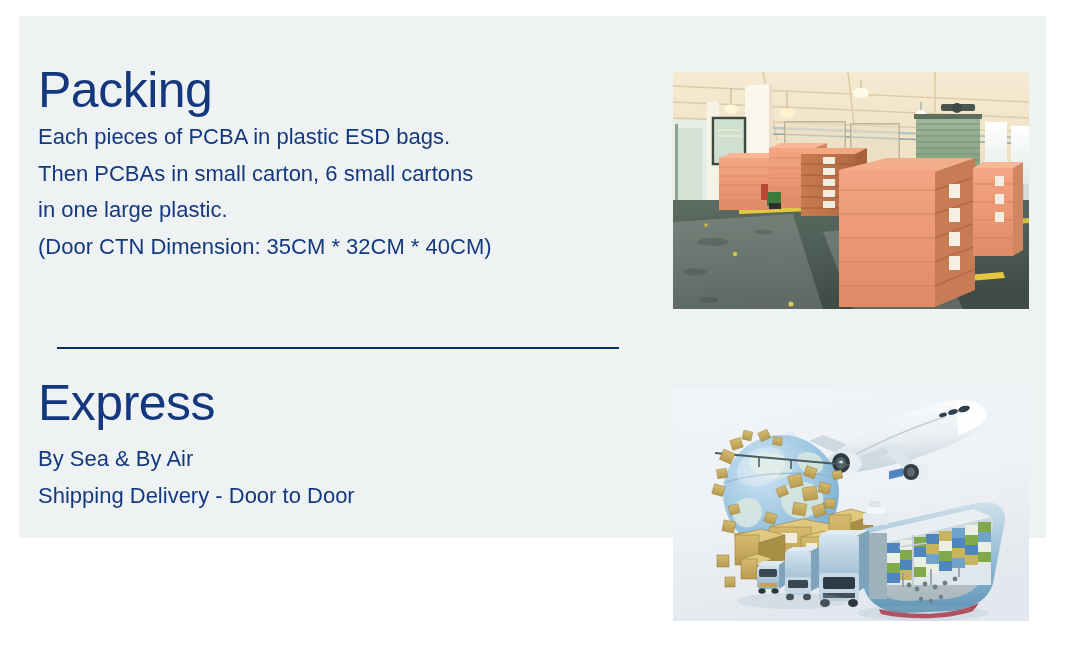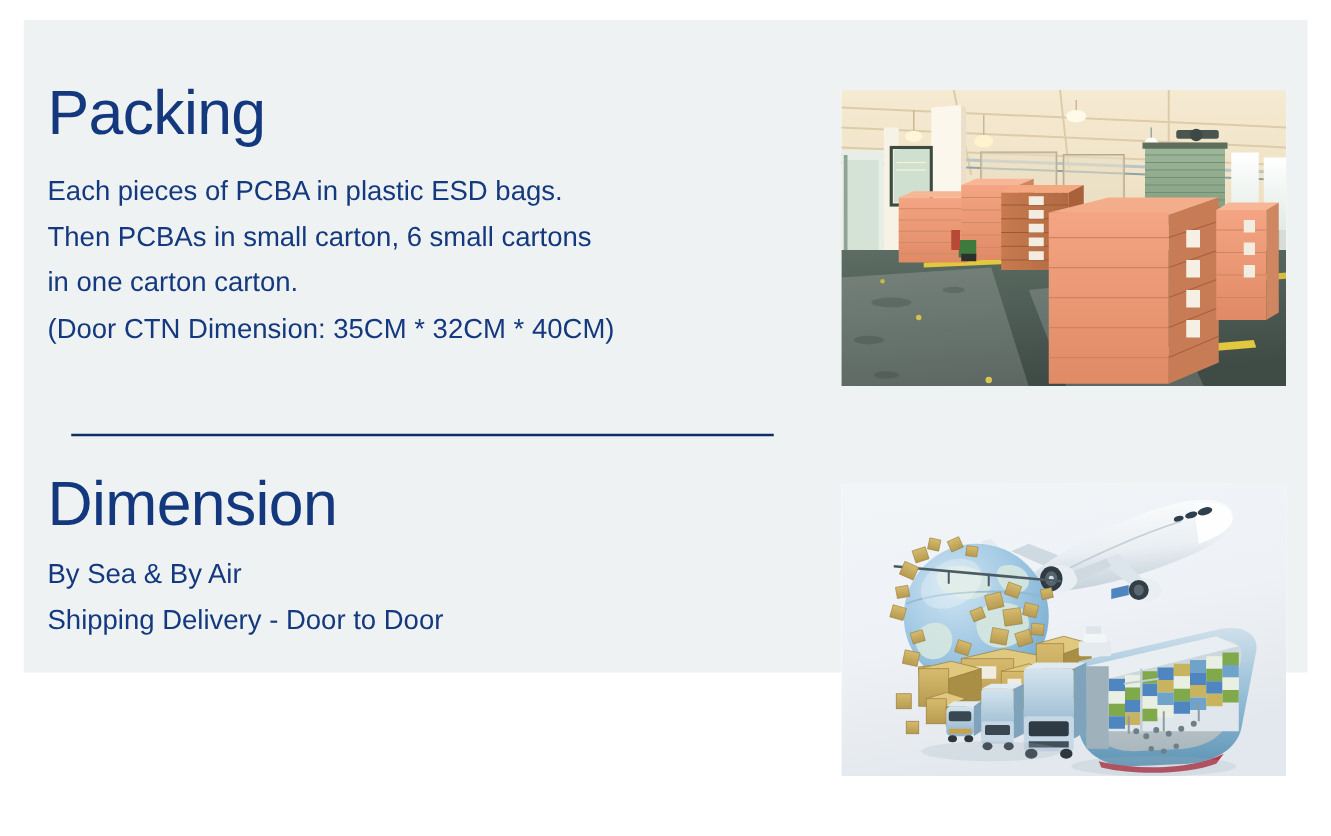--- a/index.html
+++ b/index.html
@@ -56,21 +56,20 @@
     line-height: 58px;
   }
 
   .body-lines {
     margin: 0;
     padding: 0;
     list-style: none;
     color: #14397f;
   }
   #packing-lines {
-    margin-top: 16px;
     font-size: 22px;
     line-height: 36.5px;
   }
   #shipping-lines {
     margin-top: 9px;
     font-size: 22px;
     line-height: 36.5px;
   }
   .body-lines li { white-space: nowrap; }
 
@@ -108,29 +107,29 @@
 <body>
 
 <div id="page">
   <div id="panel">
 
     <div class="text-col" id="packing-block">
       <h1 class="section-title" id="packing-title">Packing</h1>
       <ul class="body-lines" id="packing-lines">
         <li>Each pieces of PCBA in plastic ESD bags.</li>
         <li>Then PCBAs in small carton, 6 small cartons</li>
-        <li>in one carton carton.</li>
+        <li>in one large plastic.</li>
         <li>(Door CTN Dimension: 35CM * 32CM * 40CM)</li>
       </ul>
     </div>
 
     <div id="divider"></div>
 
     <div class="text-col" id="shipping-block">
-      <h1 class="section-title" id="shipping-title">Dimension</h1>
+      <h1 class="section-title" id="shipping-title">Express</h1>
       <ul class="body-lines" id="shipping-lines">
         <li>By Sea &amp; By Air</li>
         <li>Shipping Delivery - Door to Door</li>
       </ul>
     </div>
 
     <div class="photo" id="warehouse-photo" aria-label="Warehouse interior with pallets of stacked cardboard cartons, yellow floor markings, green roller shutter door">
       <svg viewBox="0 0 356 237" preserveAspectRatio="none">
         <defs>
           <linearGradient id="ceilGrad" x1="0" y1="0" x2="0" y2="1">

